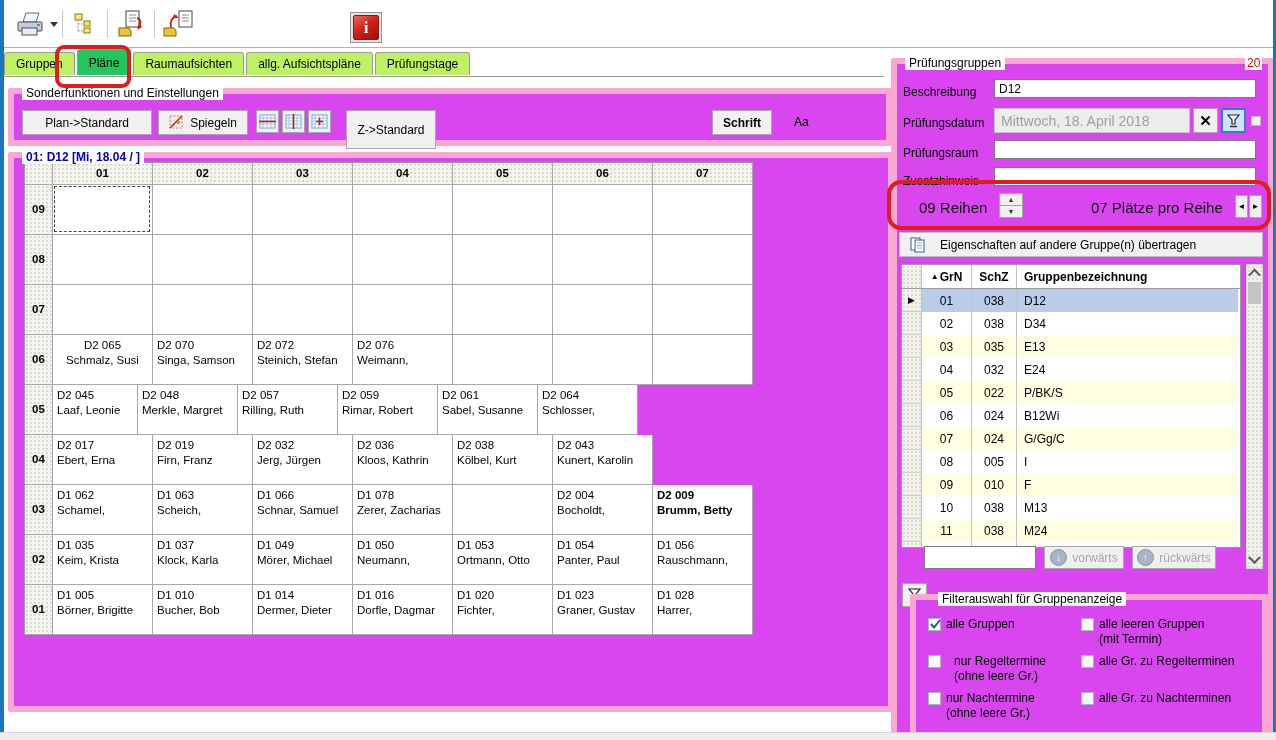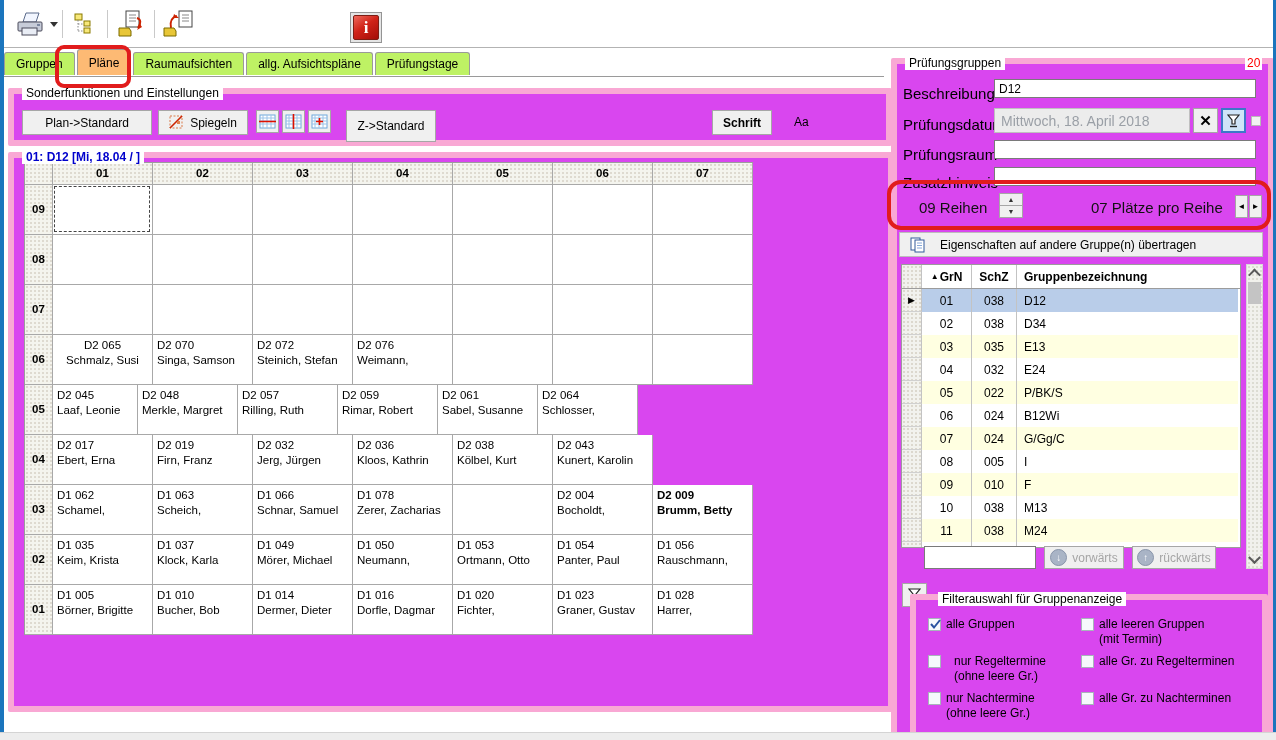--- a/index.html
+++ b/index.html
@@ -19,39 +19,39 @@
   .info-inner{width:24px;height:23px;background:linear-gradient(145deg,#ef6a5d 0%,#d02318 45%,#a30d08 100%);
     border:1px solid #7c1d14;border-radius:2px;color:#fff;font-family:"Liberation Serif",serif;
     font-weight:bold;font-size:17px;display:flex;align-items:center;justify-content:center;}
   .caret{width:0;height:0;border-left:4px solid transparent;border-right:4px solid transparent;border-top:5px solid #333;margin-left:5px;}
   
   .tabbar{left:4px;top:52px;width:880px;height:24px;}
   .tabline{left:4px;top:76px;width:880px;height:1px;background:#9a9a9a;}
   .tab{position:relative;display:inline-flex;align-items:center;height:22px;padding:0 11px;
     border:1px solid #9a9a9a;border-bottom:none;border-radius:3px 3px 0 0;background:#bef264;
     font-size:12px;margin-right:2px;vertical-align:bottom;cursor:pointer;}
-  .tab.active{background:#fdba74;height:25px;margin-top:-3px;z-index:3;}
+  .tab.active{background:#22c55e;height:25px;margin-top:-3px;z-index:3;}
   .ann{border:4px solid #e11c1c;border-radius:9px;pointer-events:none;z-index:9;background:transparent;}
   
   .gbox{position:absolute;border:6px solid #f9a8d4;border-radius:2px;background:#d946ef;}
   .legend{position:absolute;top:-8px;left:8px;background:#fff;padding:0 4px;font-size:12px;white-space:nowrap;z-index:2;}
   
   .btn{position:absolute;background:#f0f0f0;border:1px solid #a6a6a6;font-size:12px;
     display:flex;align-items:center;justify-content:center;cursor:pointer;box-sizing:border-box;}
   
   .seat-grid{position:absolute;left:10px;top:4px;border-top:1px solid #9c9c9c;border-left:1px solid #9c9c9c;}
   .prow{display:flex;}
   .pcell{border-right:1px solid #a8a8a8;border-bottom:1px solid #a8a8a8;box-sizing:border-box;
     font-size:11.5px;line-height:15px;background:#fff;position:relative;overflow:hidden;}
   .phead{background-color:#f4f4ee;background-image:radial-gradient(#dedad0 0.8px,transparent 0.9px);
     background-size:4px 4px;font-weight:bold;display:flex;align-items:center;justify-content:center;}
   .seatcell{padding:3px 4px;white-space:nowrap;}
   .marquee{position:absolute;left:1px;top:1px;right:2px;bottom:2px;border:1px dashed #444;}
   
-  .fieldlabel{position:absolute;font-size:15px;}
+  .fieldlabel{position:absolute;font-size:12px;}
   .tinput{position:absolute;border:1px solid #7a7a7a;background:#fff;font-family:"Liberation Sans",sans-serif;
     font-size:12px;padding:1px 4px;box-sizing:border-box;}
   .datefield{position:absolute;background:#ececec;border:1px solid #c0c0c0;color:#9a9fa6;
     font-size:14px;display:flex;align-items:center;padding-left:6px;box-sizing:border-box;}
   .smallbtn{position:absolute;background:#f0f0f0;border:1px solid #a6a6a6;display:flex;
     align-items:center;justify-content:center;cursor:pointer;box-sizing:border-box;}
   .toggled{background:#cfe4f7;border:2px solid #3c78c8;}
   .minicheck{position:absolute;width:10px;height:10px;background:#f2f2f2;border:1px solid #b9b9b9;box-sizing:border-box;}
   .bigtext{position:absolute;font-size:15px;color:#111;}
   .spin{position:absolute;width:24px;box-sizing:border-box;}
@@ -171,21 +171,21 @@
         <line x1="8.5" y1="0" x2="8.5" y2="15" stroke="#dd1100" stroke-width="1.6"></line>
       </svg>
     </div>
     <div class="btn" style="left:294px;top:16px;width:23px;height:23px;">
       <svg width="17" height="15" viewBox="0 0 17 15">
         <rect x="1" y="1" width="15" height="13" fill="#fff" stroke="#6fa8dc"></rect>
         <path d="M1,4 H16 M1,7 H16 M1,10 H16 M4,1 V14 M8,1 V14 M12,1 V14" stroke="#9cc3e8" stroke-width="1" fill="none"></path>
         <path d="M8.5,4 V11 M5,7.5 H12" stroke="#dd1100" stroke-width="1.6" fill="none"></path>
       </svg>
     </div>
-    <div class="btn" style="left:332px;top:16px;width:90px;height:32px;">
+    <div class="btn" style="left:332px;top:16px;width:90px;height:39px;">
       <span>Z-&gt;Standard</span>
     </div>
     <div class="btn" style="left:698px;top:16px;width:60px;height:25px;font-weight:bold;">
       <span>Schrift</span>
     </div>
     <div class="abs" style="left:780px;top:21px;font-size:12px;">Aa</div>
   </div>
 
   <div class="gbox" style="left:8px;top:152px;width:874px;height:548px;">
     <div class="legend" style="color:#0000cc;font-weight:bold;">01: D12 [Mi, 18.04 / ]</div>

